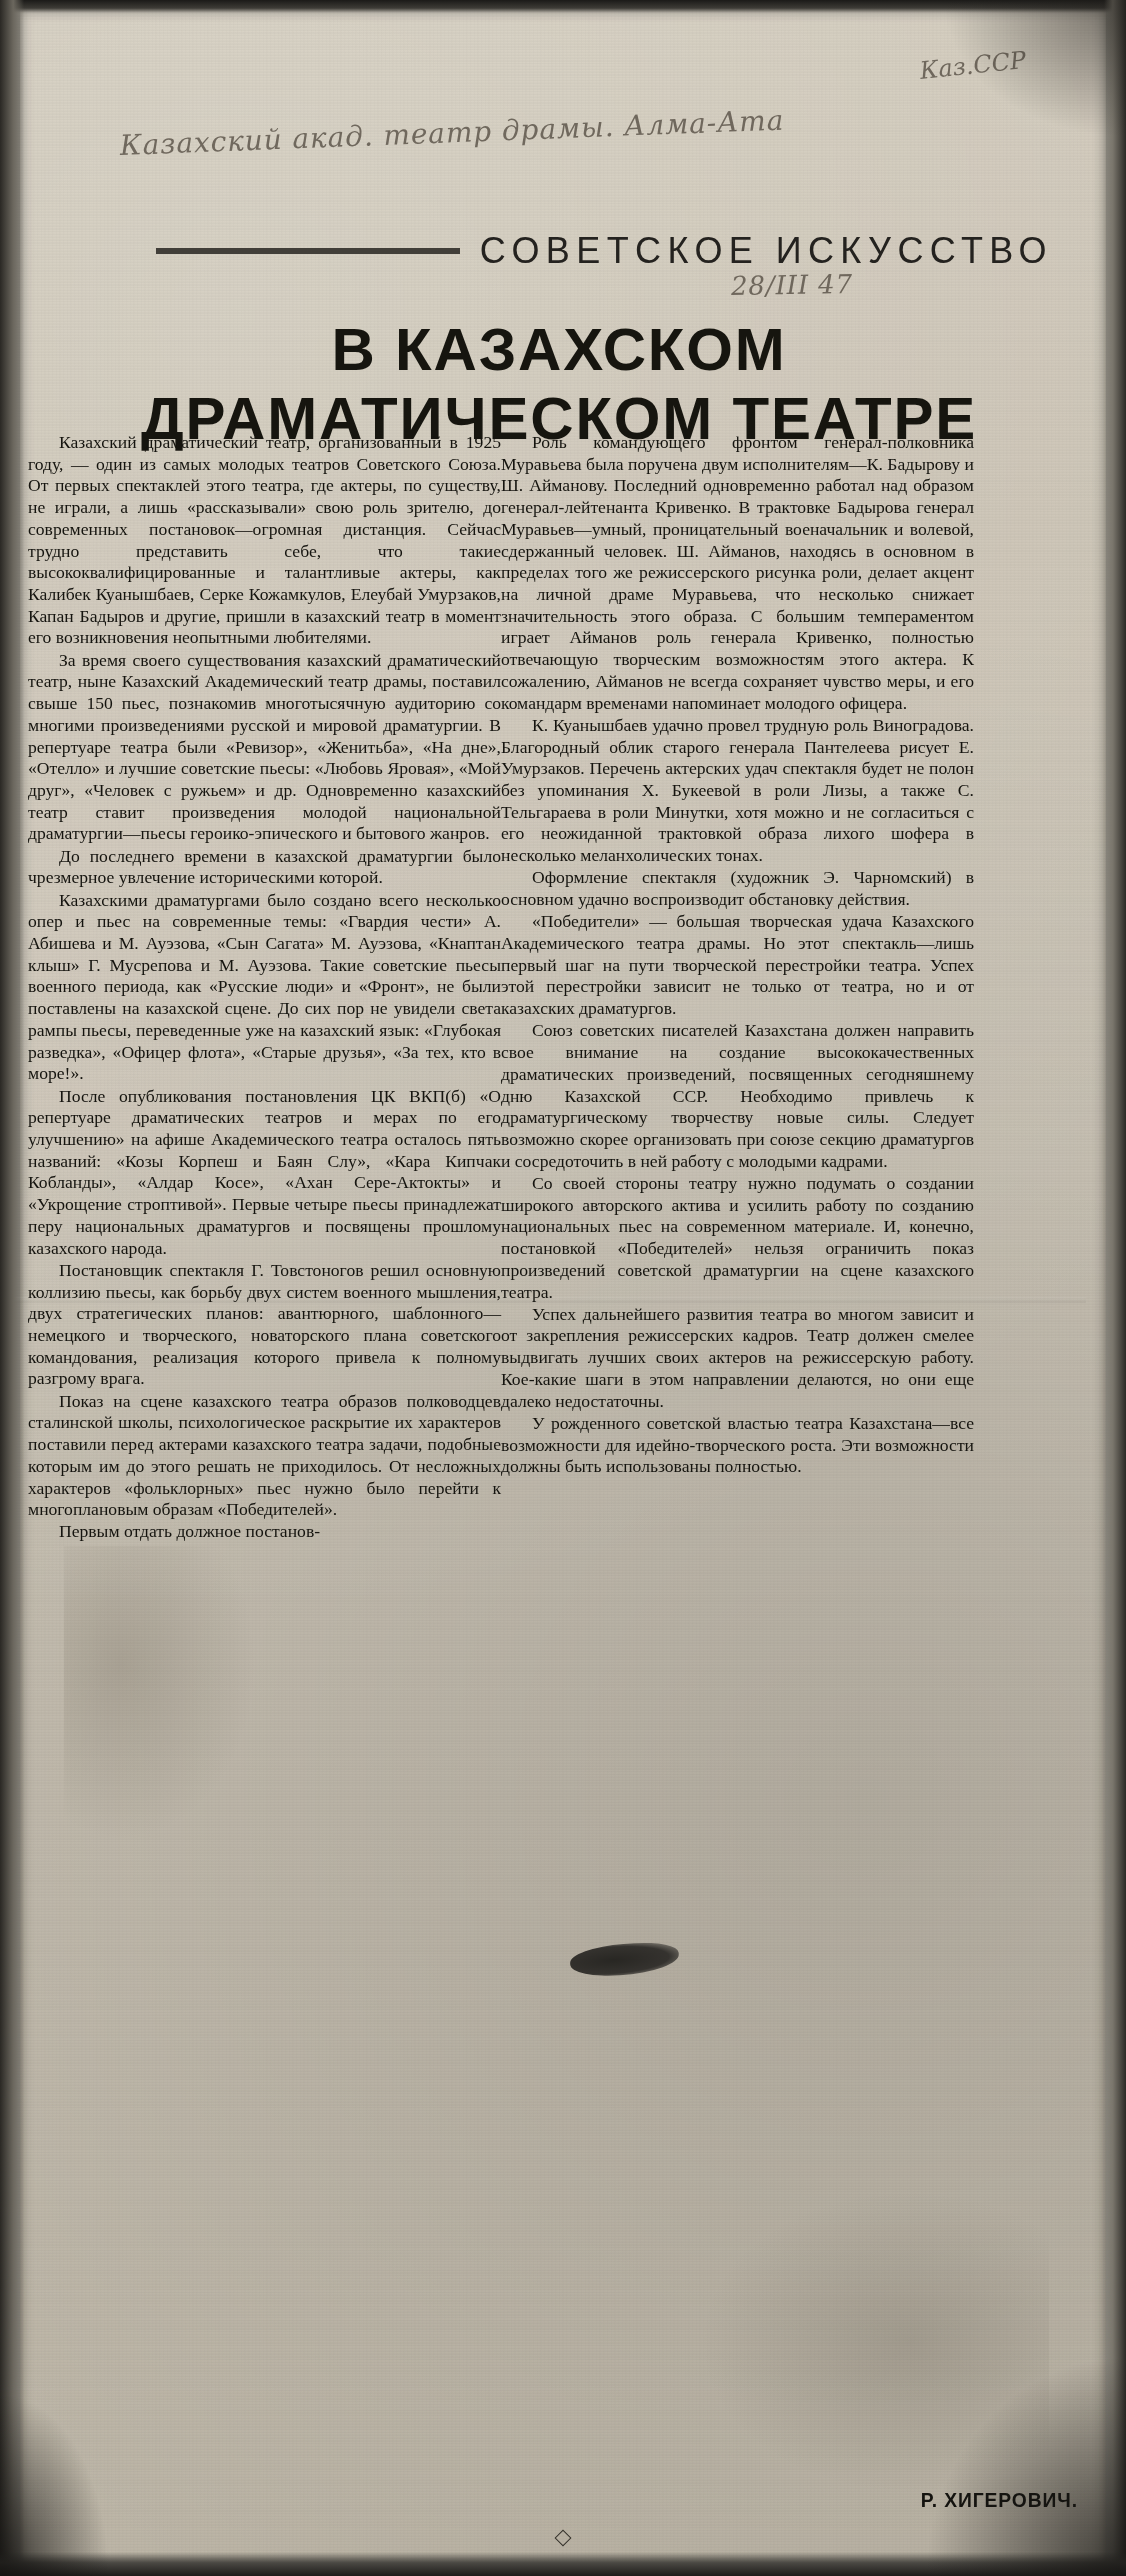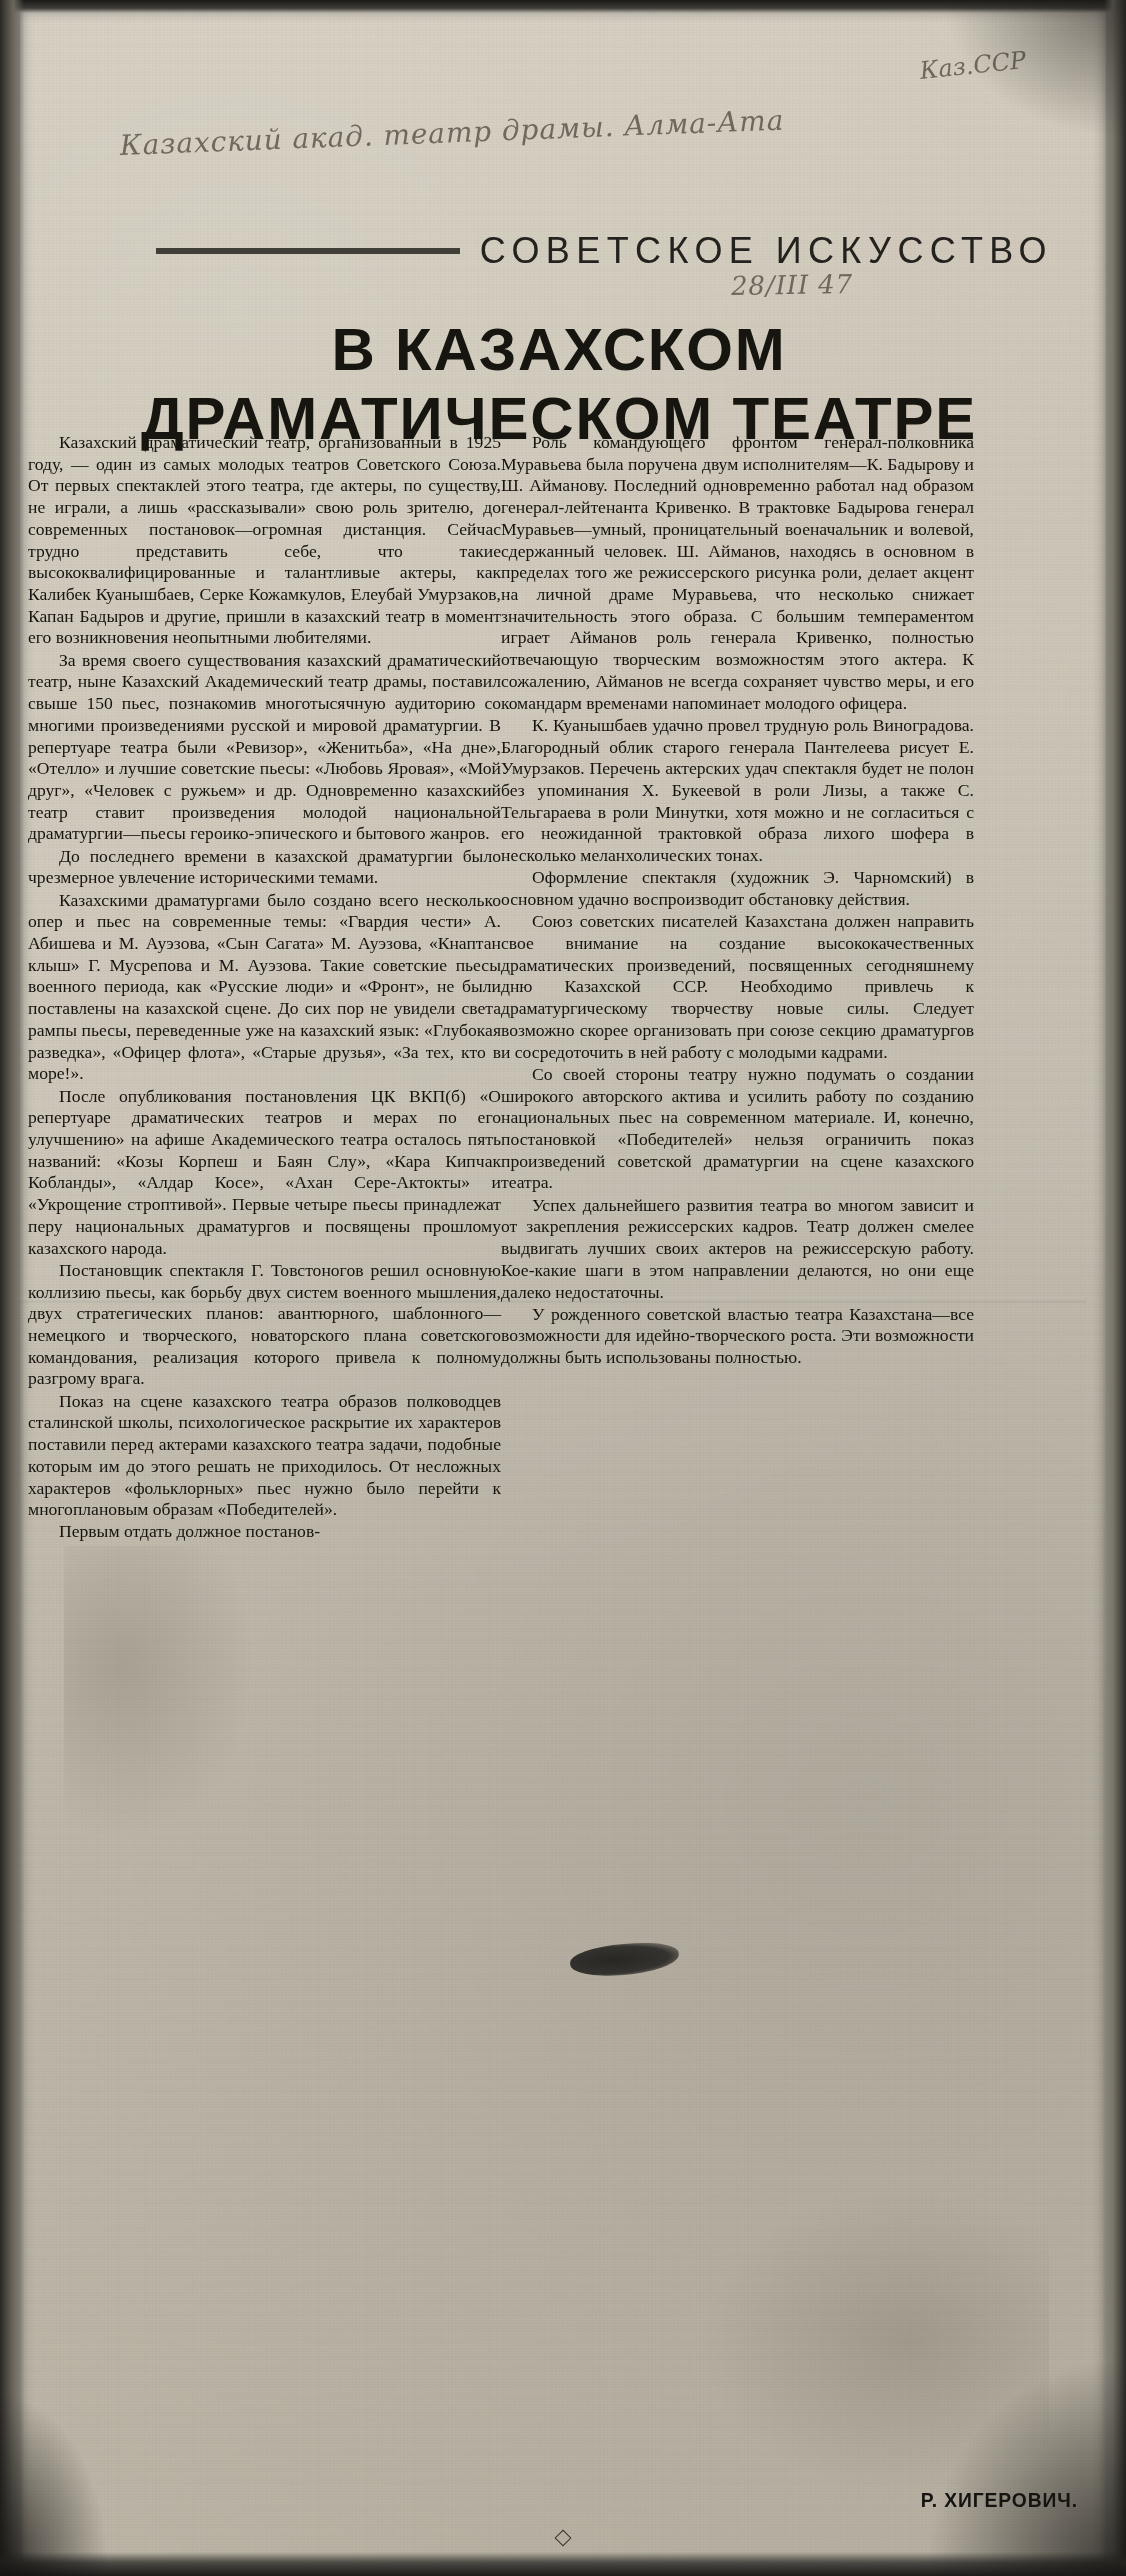--- a/index.html
+++ b/index.html
@@ -221,31 +221,32 @@
 
   <h1 class="headline">
     <span class="l1">В КАЗАХСКОМ</span>
     <span class="l2">ДРАМАТИЧЕСКОМ ТЕАТРЕ</span>
   </h1>
 
   <div class="columns">
     <div class="col" id="col-left">
         <p>Казахский драматический театр, организованный в 1925 году, — один из самых молодых театров Советского Союза. От первых спектаклей этого театра, где актеры, по существу, не играли, а лишь «рассказывали» свою роль зрителю, до современных постановок—огромная дистанция. Сейчас трудно представить себе, что такие высококвалифицированные и талантливые актеры, как Калибек Куанышбаев, Серке Кожамкулов, Елеубай Умурзаков, Капан Бадыров и другие, пришли в казахский театр в момент его возникновения неопытными любителями.</p>
         <p>За время своего существования казахский драматический театр, ныне Казахский Академический театр драмы, поставил свыше 150 пьес, познакомив многотысячную аудиторию со многими произведениями русской и мировой драматургии. В репертуаре театра были «Ревизор», «Женитьба», «На дне», «Отелло» и лучшие советские пьесы: «Любовь Яровая», «Мой друг», «Человек с ружьем» и др. Одновременно казахский театр ставит произведения молодой национальной драматургии—пьесы героико-эпического и бытового жанров.</p>
-        <p>До последнего времени в казахской драматургии было чрезмерное увлечение историческими темами.</p>
+        <p>До последнего времени в казахской драматургии было чрезмерное увлечение историческими которой.</p>
         <p>Казахскими драматургами было создано всего несколько опер и пьес на современные темы: «Гвардия чести» А. Абишева и М. Ауэзова, «Сын Сагата» М. Ауэзова, «Кнаптан клыш» Г. Мусрепова и М. Ауэзова. Такие советские пьесы военного периода, как «Русские люди» и «Фронт», не были поставлены на казахской сцене. До сих пор не увидели света рампы пьесы, переведенные уже на казахский язык: «Глубокая разведка», «Офицер флота», «Старые друзья», «За тех, кто в море!».</p>
         <p>После опубликования постановления ЦК ВКП(б) «О репертуаре драматических театров и мерах по его улучшению» на афише Академического театра осталось пять названий: «Козы Корпеш и Баян Слу», «Кара Кипчак Кобланды», «Алдар Косе», «Ахан Сере-Актокты» и «Укрощение строптивой». Первые четыре пьесы принадлежат перу национальных драматургов и посвящены прошлому казахского народа.</p>
         <p>Постановщик спектакля Г. Товстоногов решил основную коллизию пьесы, как борьбу двух систем военного мышления, двух стратегических планов: авантюрного, шаблонного—немецкого и творческого, новаторского плана советского командования, реализация которого привела к полному разгрому врага.</p>
         <p>Показ на сцене казахского театра образов полководцев сталинской школы, психологическое раскрытие их характеров поставили перед актерами казахского театра задачи, подобные которым им до этого решать не приходилось. От несложных характеров «фольклорных» пьес нужно было перейти к многоплановым образам «Победителей».</p>
         <p>Первым отдать должное постанов-</p>
       </div>
     <div class="col" id="col-right">
         <p>Роль командующего фронтом генерал-полковника Муравьева была поручена двум исполнителям—К. Бадырову и Ш. Айманову. Последний одновременно работал над образом генерал-лейтенанта Кривенко. В трактовке Бадырова генерал Муравьев—умный, проницательный военачальник и волевой, сдержанный человек. Ш. Айманов, находясь в основном в пределах того же режиссерского рисунка роли, делает акцент на личной драме Муравьева, что несколько снижает значительность этого образа. С большим темпераментом играет Айманов роль генерала Кривенко, полностью отвечающую творческим возможностям этого актера. К сожалению, Айманов не всегда сохраняет чувство меры, и его командарм временами напоминает молодого офицера.</p>
         <p>К. Куанышбаев удачно провел трудную роль Виноградова. Благородный облик старого генерала Пантелеева рисует Е. Умурзаков. Перечень актерских удач спектакля будет не полон без упоминания Х. Букеевой в роли Лизы, а также С. Тельгараева в роли Минутки, хотя можно и не согласиться с его неожиданной трактовкой образа лихого шофера в несколько меланхолических тонах.</p>
         <p>Оформление спектакля (художник Э. Чарномский) в основном удачно воспроизводит обстановку действия.</p>
+        <p>«Победители» — большая творческая удача Казахского Академического театра драмы. Но этот спектакль—лишь первый шаг на пути творческой перестройки театра. Успех этой перестройки зависит не только от театра, но и от казахских драматургов.</p>
         <p>Союз советских писателей Казахстана должен направить свое внимание на создание высококачественных драматических произведений, посвященных сегодняшнему дню Казахской ССР. Необходимо привлечь к драматургическому творчеству новые силы. Следует возможно скорее организовать при союзе секцию драматургов и сосредоточить в ней работу с молодыми кадрами.</p>
         <p>Со своей стороны театру нужно подумать о создании широкого авторского актива и усилить работу по созданию национальных пьес на современном материале. И, конечно, постановкой «Победителей» нельзя ограничить показ произведений советской драматургии на сцене казахского театра.</p>
         <p>Успех дальнейшего развития театра во многом зависит и от закрепления режиссерских кадров. Театр должен смелее выдвигать лучших своих актеров на режиссерскую работу. Кое-какие шаги в этом направлении делаются, но они еще далеко недостаточны.</p>
         <p>У рожденного советской властью театра Казахстана—все возможности для идейно-творческого роста. Эти возможности должны быть использованы полностью.</p>
       </div>
   </div>
 
   <div class="ink-blot"></div>
 
   <div class="signature">Р. ХИГЕРОВИЧ.</div>

